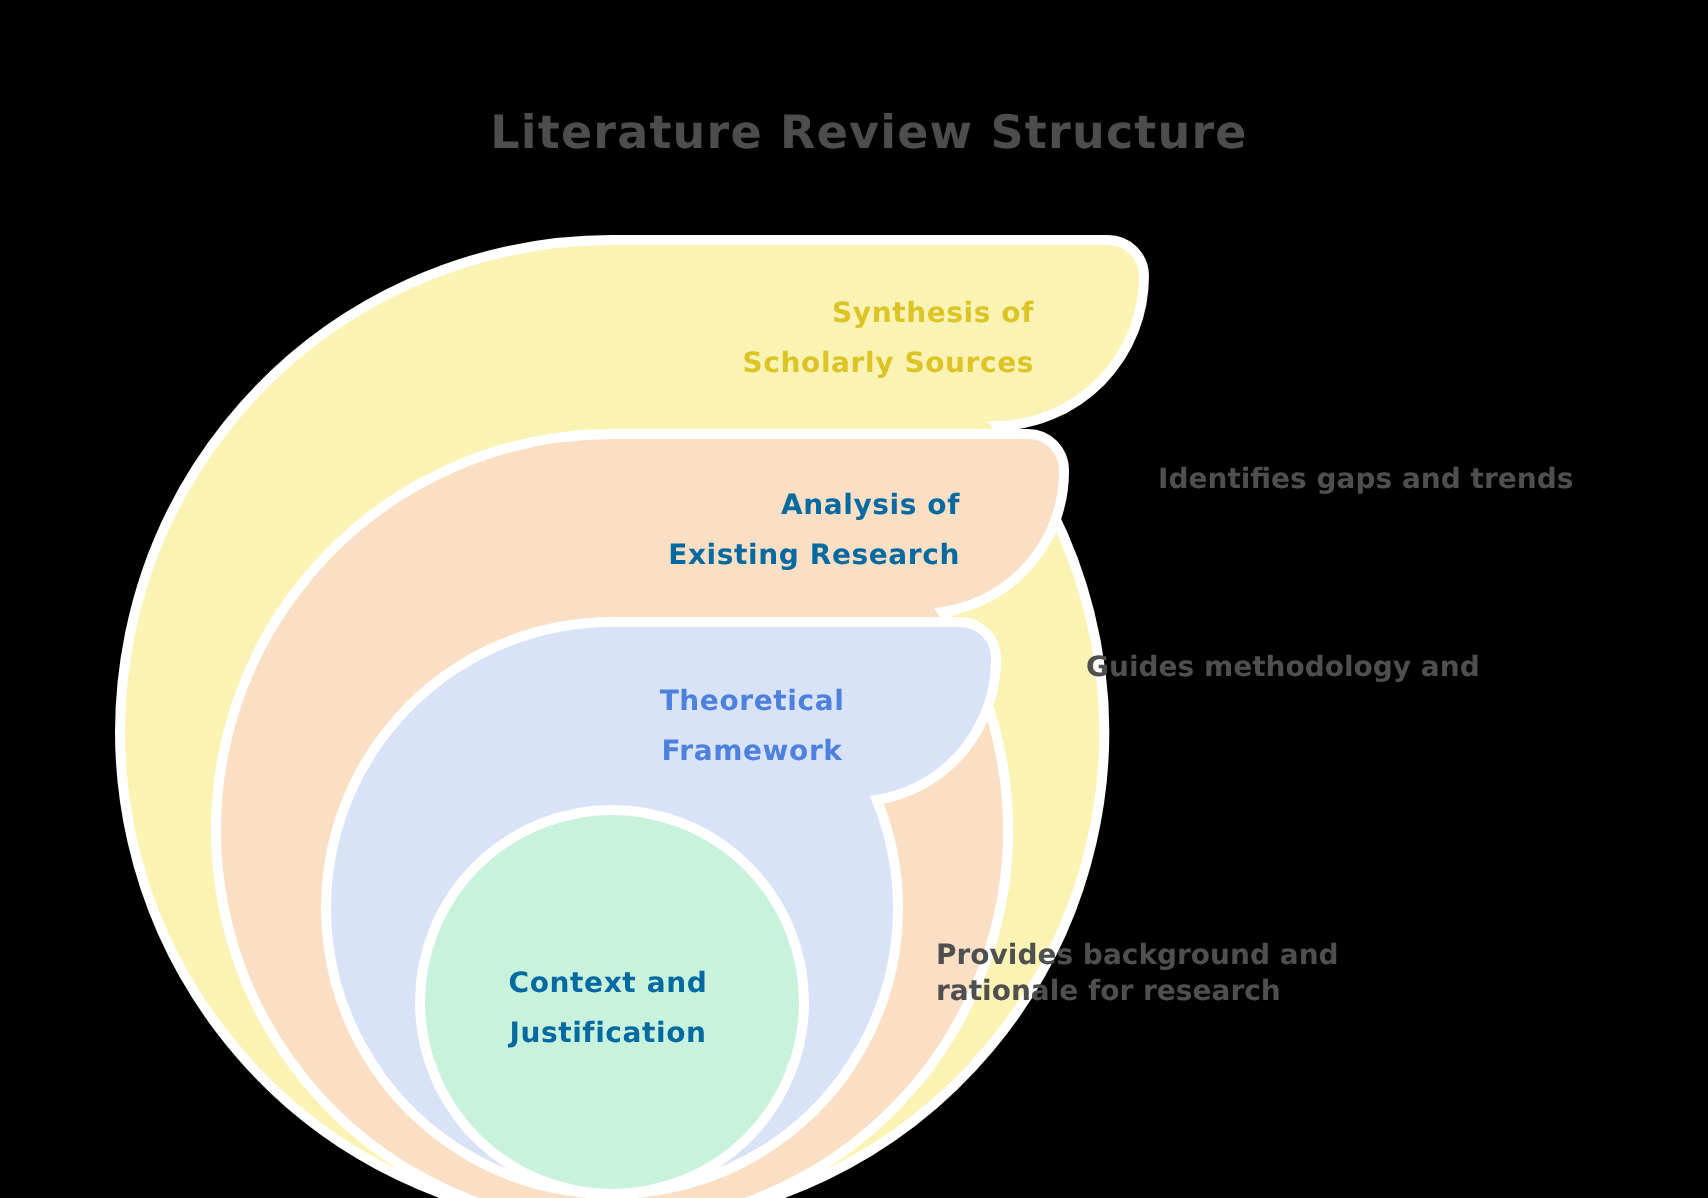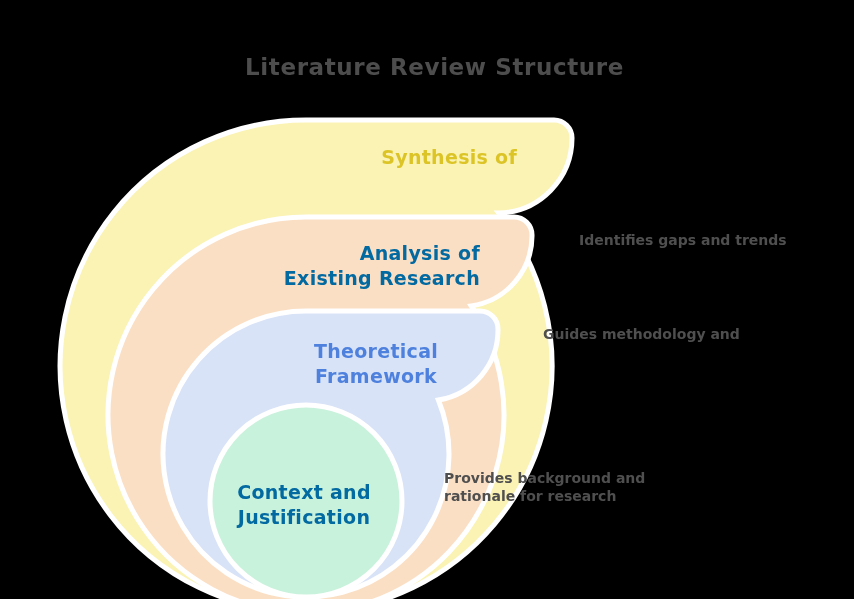--- a/index.html
+++ b/index.html
@@ -13,58 +13,59 @@
   .stage svg{position:absolute;left:0;top:0;}
   .layer-shape{stroke:#ffffff;stroke-width:5;}
   .title{
     position:absolute;left:15px;right:0;top:54px;
     text-align:center;
     font-size:23px;font-weight:bold;letter-spacing:.6px;
     color:#4d4d4d;
   }
   .layer-label{
     position:absolute;
-    font-size:19px;font-weight:bold;letter-spacing:.3px;
+    font-size:14px;font-weight:bold;letter-spacing:.3px;
     line-height:25px;
   }
   .layer-label span{display:block;}
   .lbl-right{text-align:right;}
   .lbl-center{text-align:center;width:300px;}
   .lbl-synthesis{right:337px;top:145px;}
   .lbl-analysis{right:374px;top:241px;}
   .lbl-theoretical{left:226px;top:339px;}
   .lbl-context{left:154px;top:480px;}
   .annotation{
     position:absolute;
     font-size:14px;font-weight:600;
     line-height:18px;
     color:#4f4f4f;
   }
   .annotation span{display:block;}
   .ann-0{left:615px;top:133px;}
   .ann-1{left:579px;top:231px;}
   .ann-2{left:543px;top:325px;}
-  .ann-3{left:444px;top:469px;}
+  .ann-3{left:468px;top:469px;}
 </style>
 </head>
 <body>
 
 <div class="stage">
 
   <svg width="854" height="599" viewBox="0 0 854 599">
     <path class="layer-shape" d="M 306 120 H 554 A 18 18 0 0 1 572 138 A 75 75 0 0 1 498.7 213 A 246 246 0 1 1 306 120 Z" fill="#faf3b4"></path>
     <path class="layer-shape" d="M 306 217 H 514 A 18 18 0 0 1 532 235 A 71 71 0 0 1 471.3 306 A 198 198 0 1 1 306 217 Z" fill="#fbdfc4"></path>
     <path class="layer-shape" d="M 306 311 H 480 A 18 18 0 0 1 498 329 A 71 71 0 0 1 438.4 400 A 143 143 0 1 1 306 311 Z" fill="#d8e3f8"></path>
     <circle class="layer-shape" cx="306" cy="501" r="96" fill="#c9f2dc"></circle>
   </svg>
 
   <div class="title">Literature Review Structure</div>
 
   <div class="layer-label lbl-right lbl-synthesis" style="color: rgb(220, 196, 39);">
     <span>Synthesis of</span>
+    <span>Scholarly Sources</span>
   </div>
 
   <div class="layer-label lbl-right lbl-analysis" style="color: #0369a1;">
     <span>Analysis of</span>
     <span>Existing Research</span>
   </div>
 
   <div class="layer-label lbl-center lbl-theoretical" style="color: rgb(78, 129, 222);">
     <span>Theoretical</span>
     <span>Framework</span>

